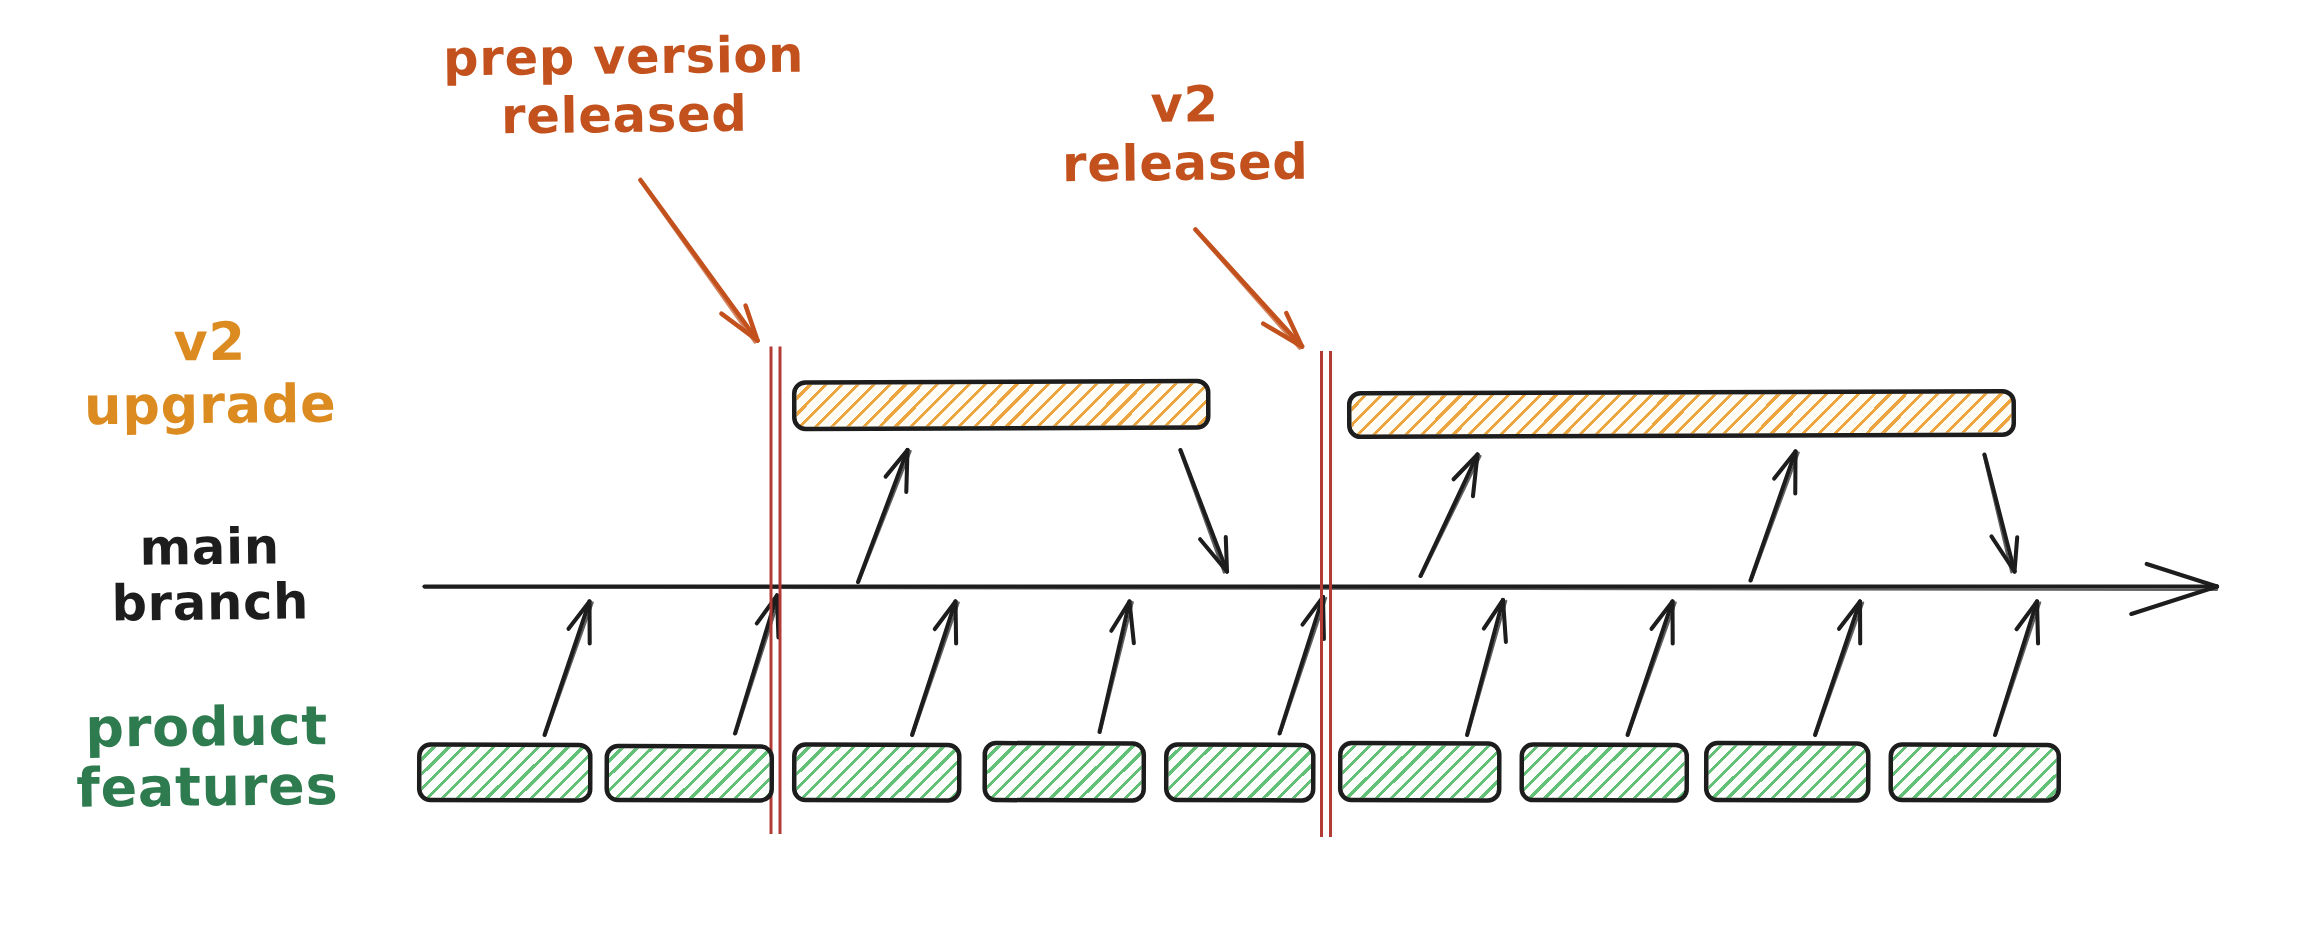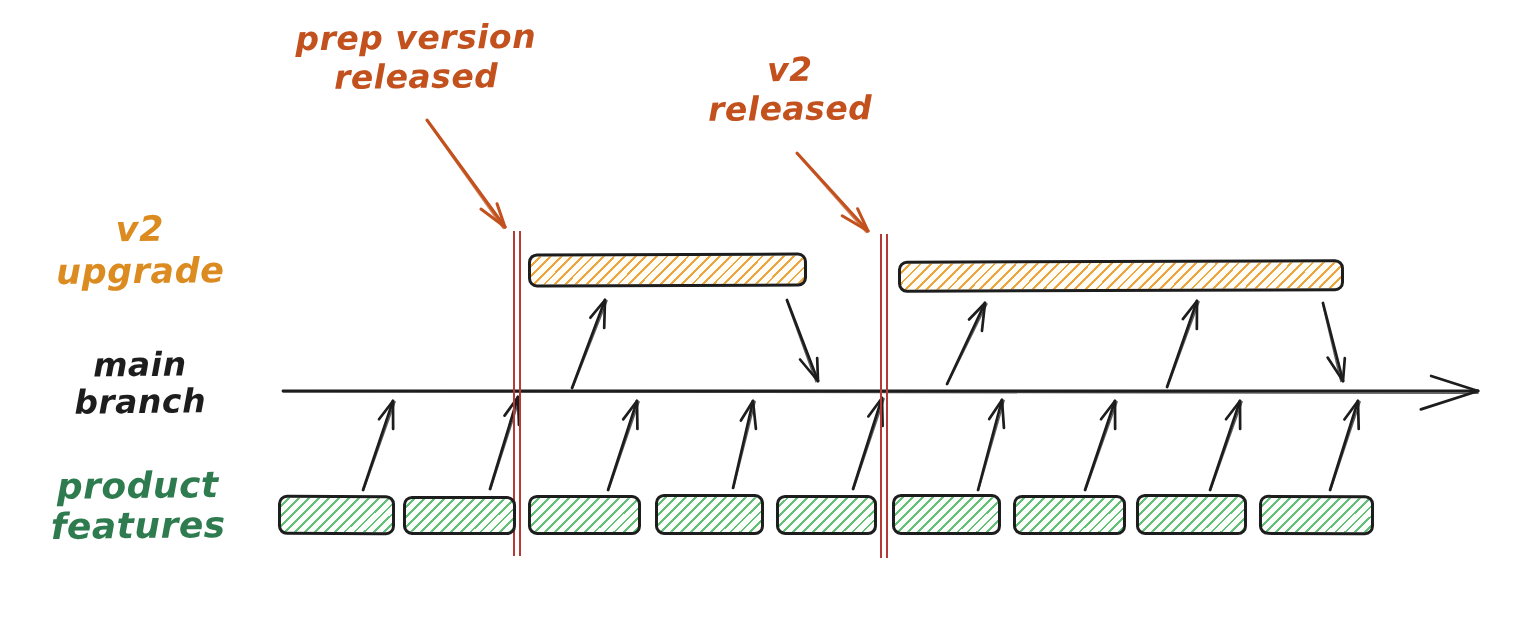--- a/index.html
+++ b/index.html
@@ -1,17 +1,17 @@
 <!DOCTYPE html>
 <html><head>
 <meta charset="utf-8">
 <style>
   html,body{margin:0;padding:0;background:#ffffff;}
   body{width:1538px;height:618px;overflow:hidden;font-family:"DejaVu Sans",sans-serif;}
-  .canvas{position:relative;width:1538px;height:618px;background:#ffffff;font-style:italic;}
+  .canvas{position:relative;width:1538px;height:618px;background:#ffffff;}
   #strokes{position:absolute;left:0;top:0;width:1538px;height:618px;}
 
   .lbl{
     position:absolute;
     white-space:pre-line;
     text-align:center;
     font-weight:600;
     letter-spacing:.5px;
     transform:rotate(-.6deg);
   }

